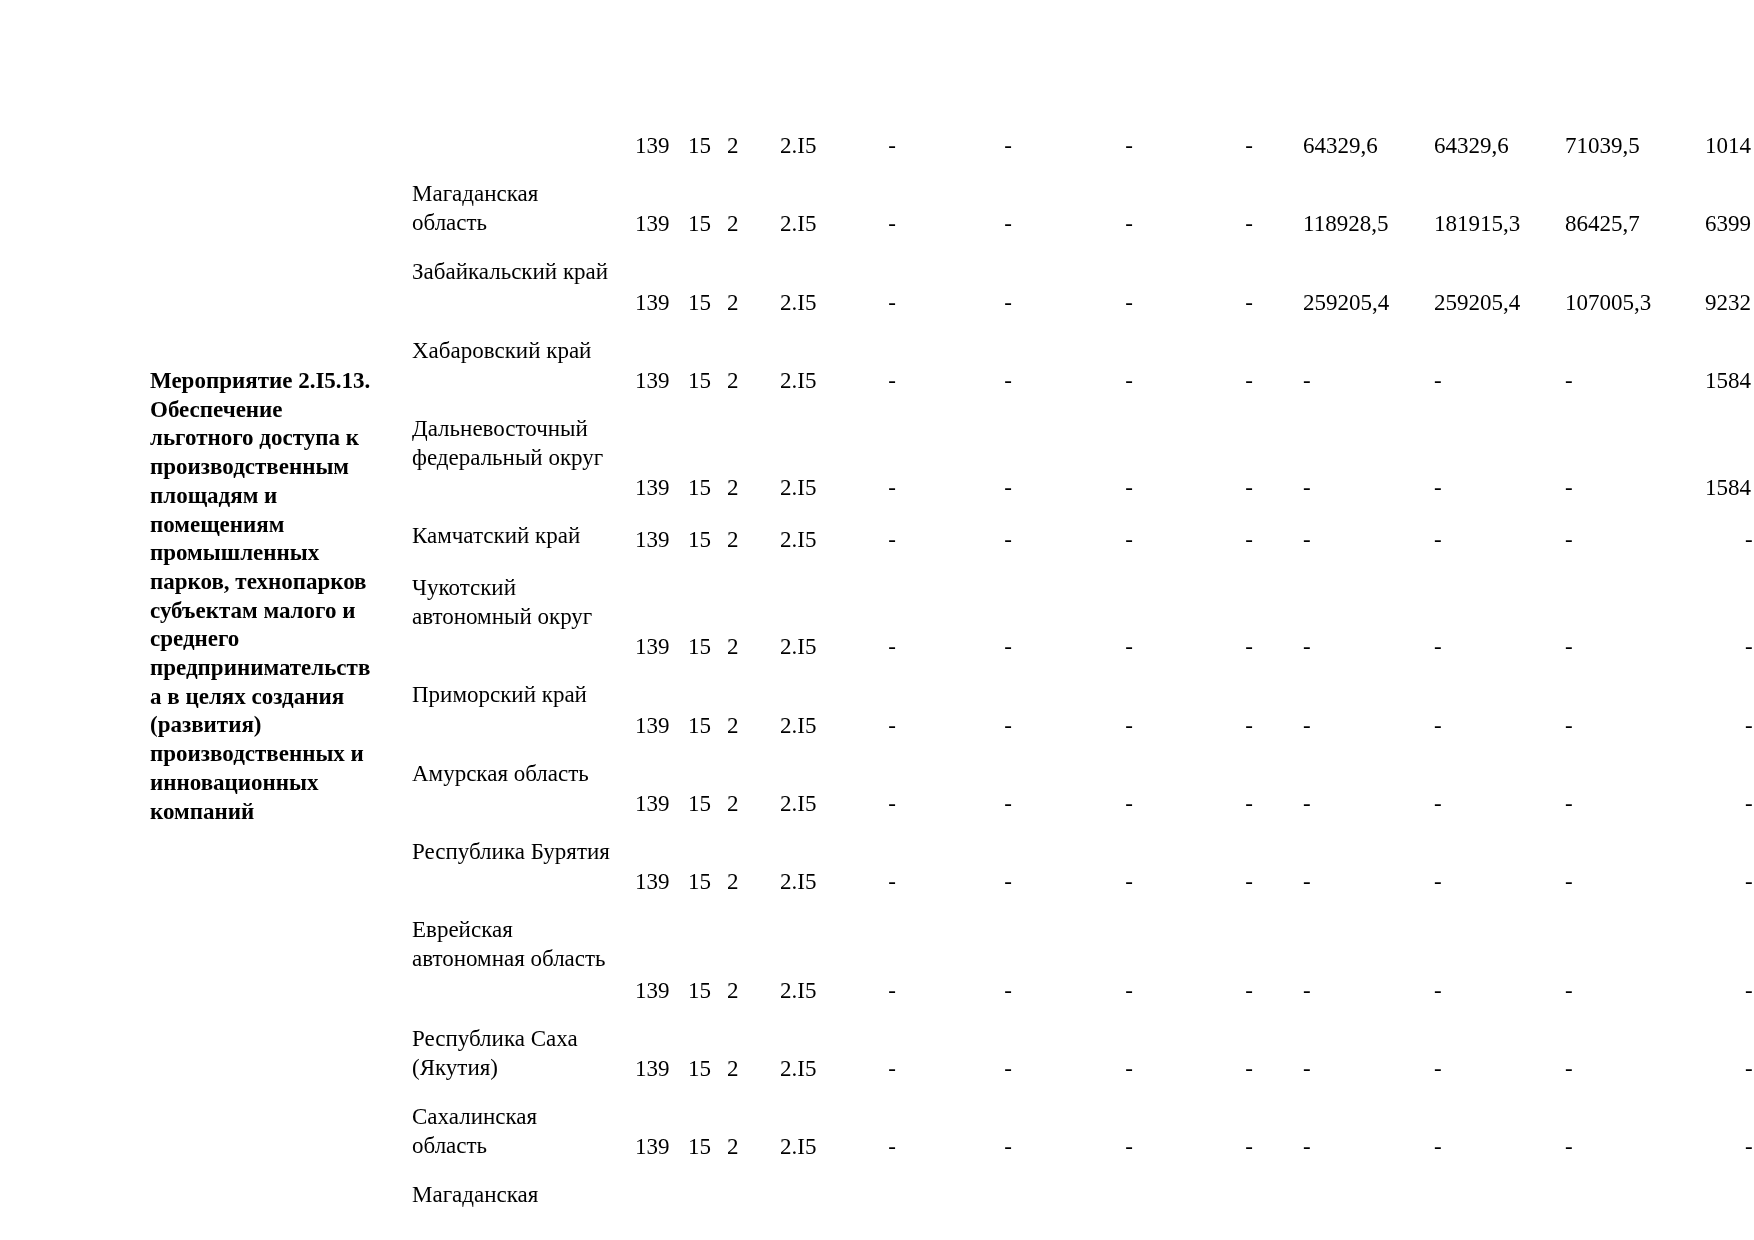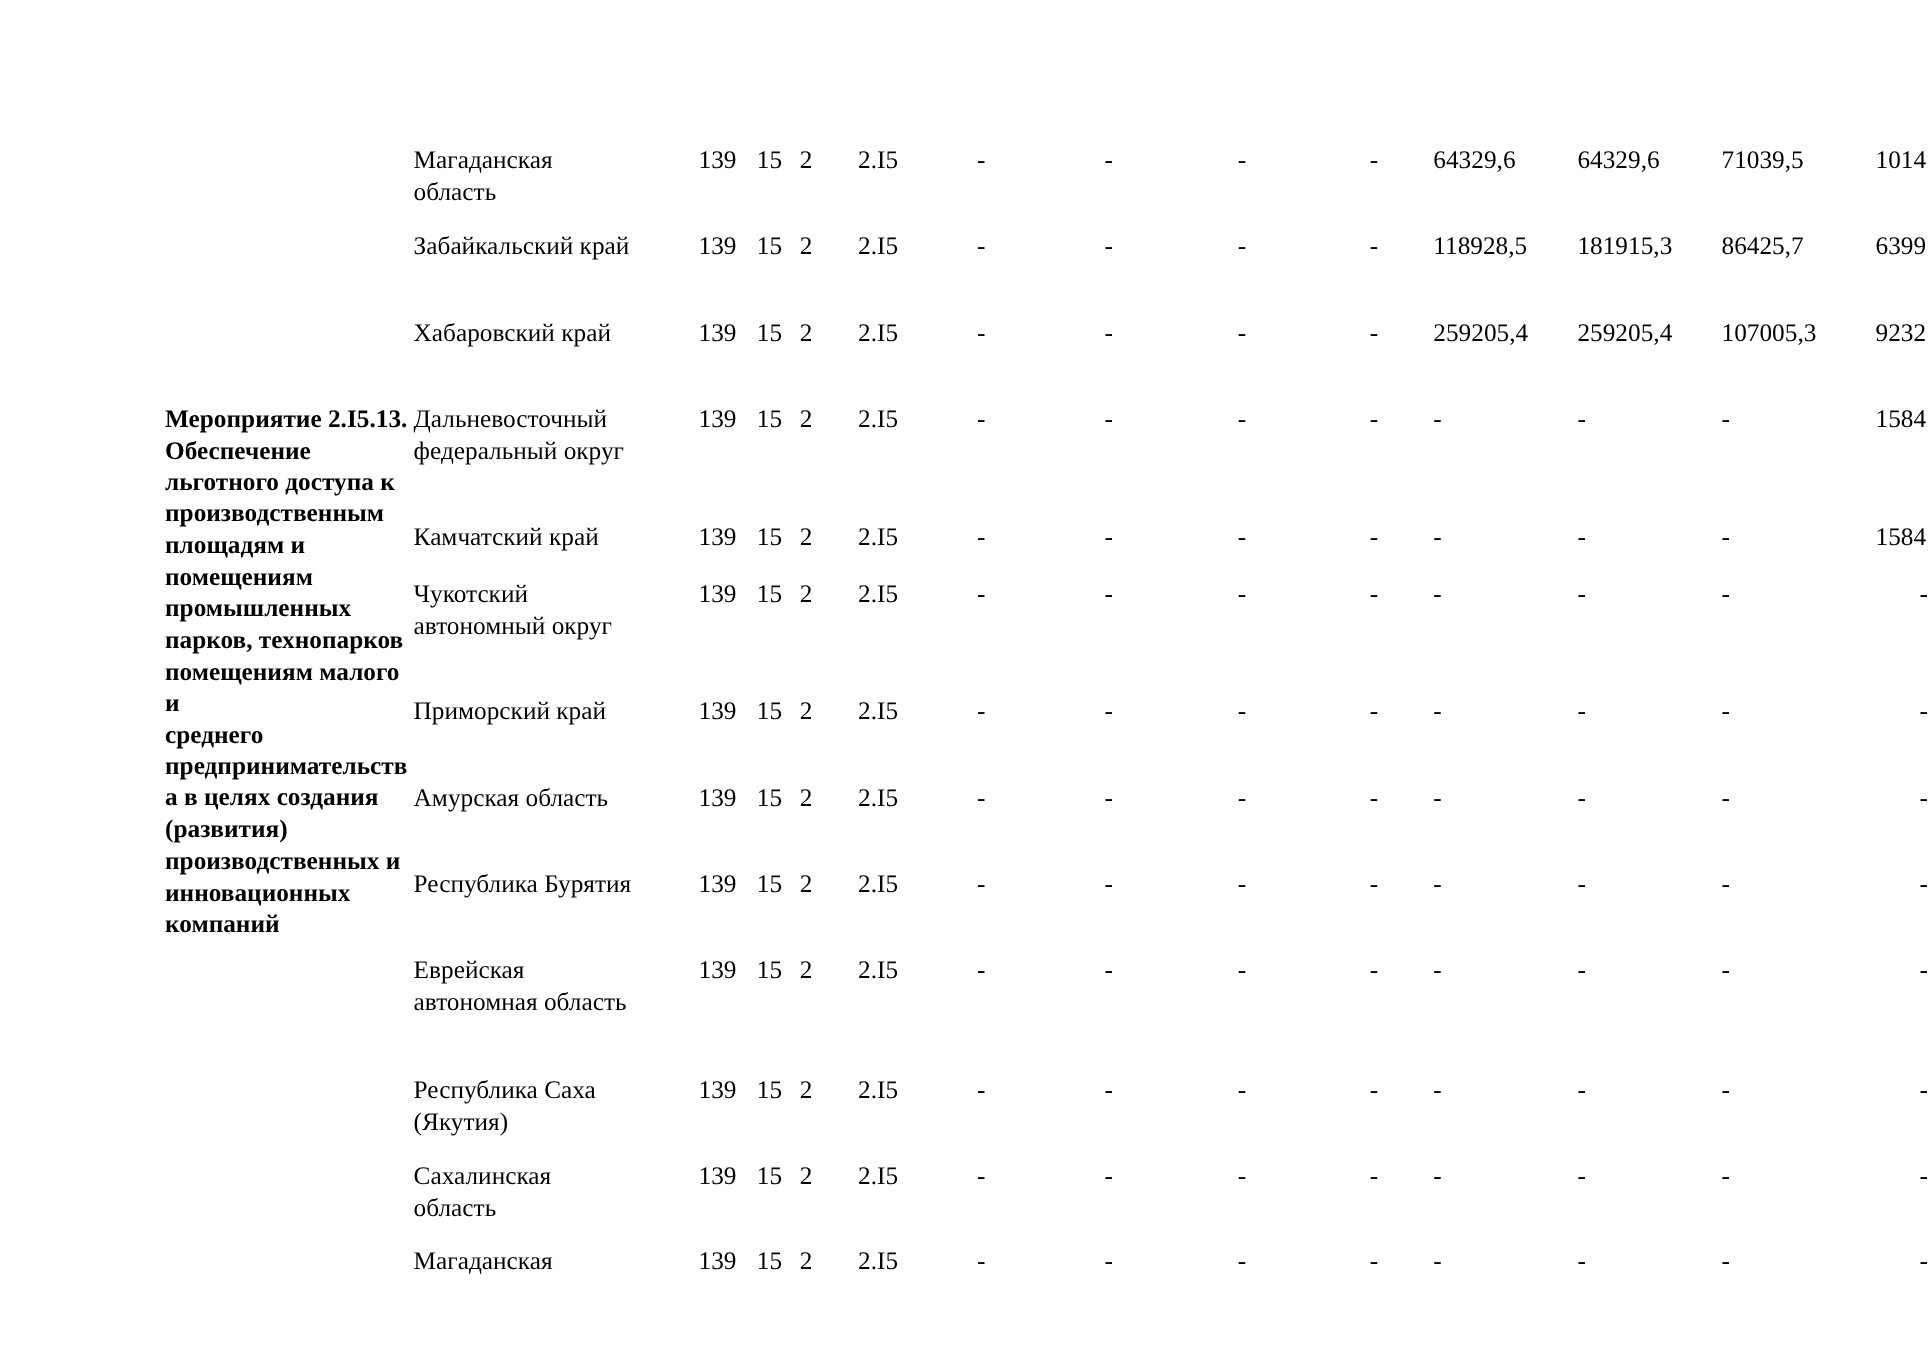--- a/index.html
+++ b/index.html
@@ -2,21 +2,21 @@
 <html><head>
 <meta charset="utf-8">
 <style>
   html, body { margin:0; padding:0; background:#ffffff; }
   body { width:1754px; height:1240px; overflow:hidden; position:relative;
          font-family:"Liberation Serif","DejaVu Serif",serif; font-size:23px; color:#000; }
   .page { position:absolute; left:0; top:0; width:1754px; height:1240px; }
   .measure { position:absolute; left:150px; top:367px; width:230px; line-height:28.7px;font-weight:bold; }
   .row { position:absolute; left:0; width:1754px; }
   .cell { position:absolute; top:0; line-height:28.7px; white-space:nowrap; }
-  .region { left:376px; width:200px; white-space:normal; }
+  .region { left:412px; width:200px; white-space:normal;margin-top:48px; }
   .c139 { left:599px;margin-left:36px; }
   .c15 { left:688px; }
   .c2 { left:727px; }
   .ccode { left:780px; }
   .d { width:60px; text-align:center; }
   .d1 { left:862px; } .d2 { left:978px; } .d3 { left:1099px; } .d4 { left:1219px; }
   .v { width:130px; }
   .v1 { left:1303px; } .v2 { left:1434px; } .v3 { left:1565px; }
   .v4 { left:1705px; text-align:left; width:80px; }
   .v4.dash { left:1745px; }
@@ -28,21 +28,21 @@
 
   <div class="measure">
     <div>Мероприятие 2.I5.13.</div>
     <div>Обеспечение</div>
     <div>льготного доступа к</div>
     <div>производственным</div>
     <div>площадям и</div>
     <div>помещениям</div>
     <div>промышленных</div>
     <div>парков, технопарков</div>
-    <div>помещениям малого и</div>
+    <div>субъектам малого и</div>
     <div>среднего</div>
     <div>предпринимательств</div>
     <div>а в целях создания</div>
     <div>(развития)</div>
     <div>производственных и</div>
     <div>инновационных</div>
     <div>компаний</div>
   </div>
 
   <div id="rows">

